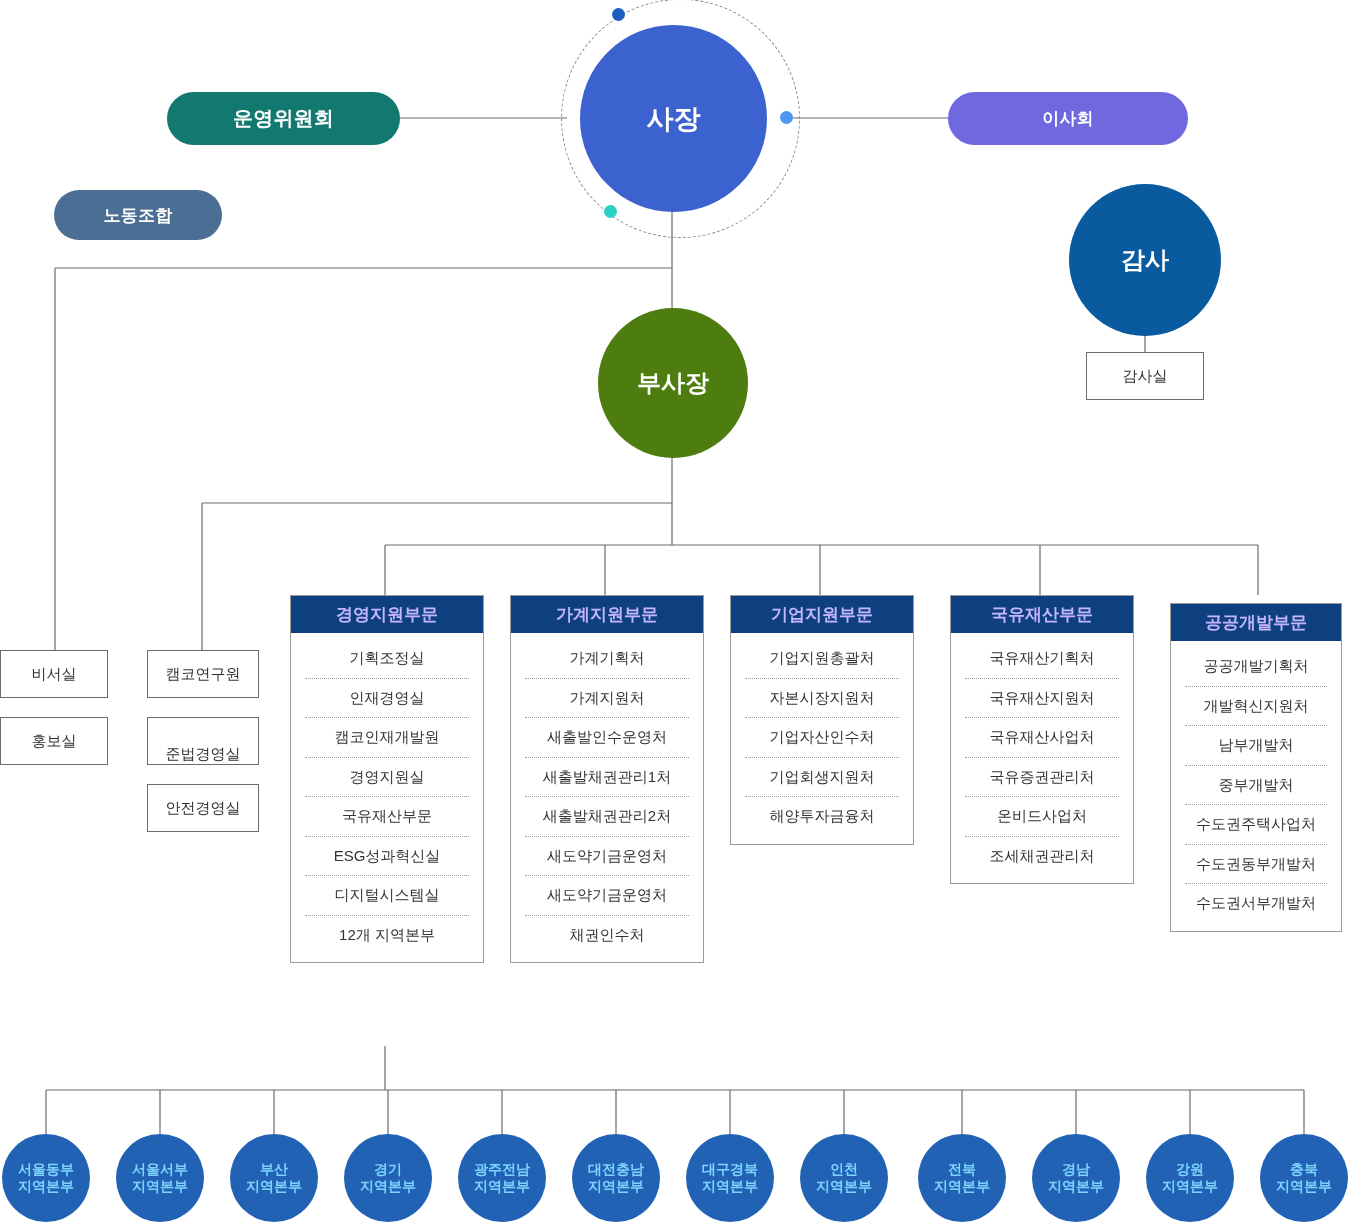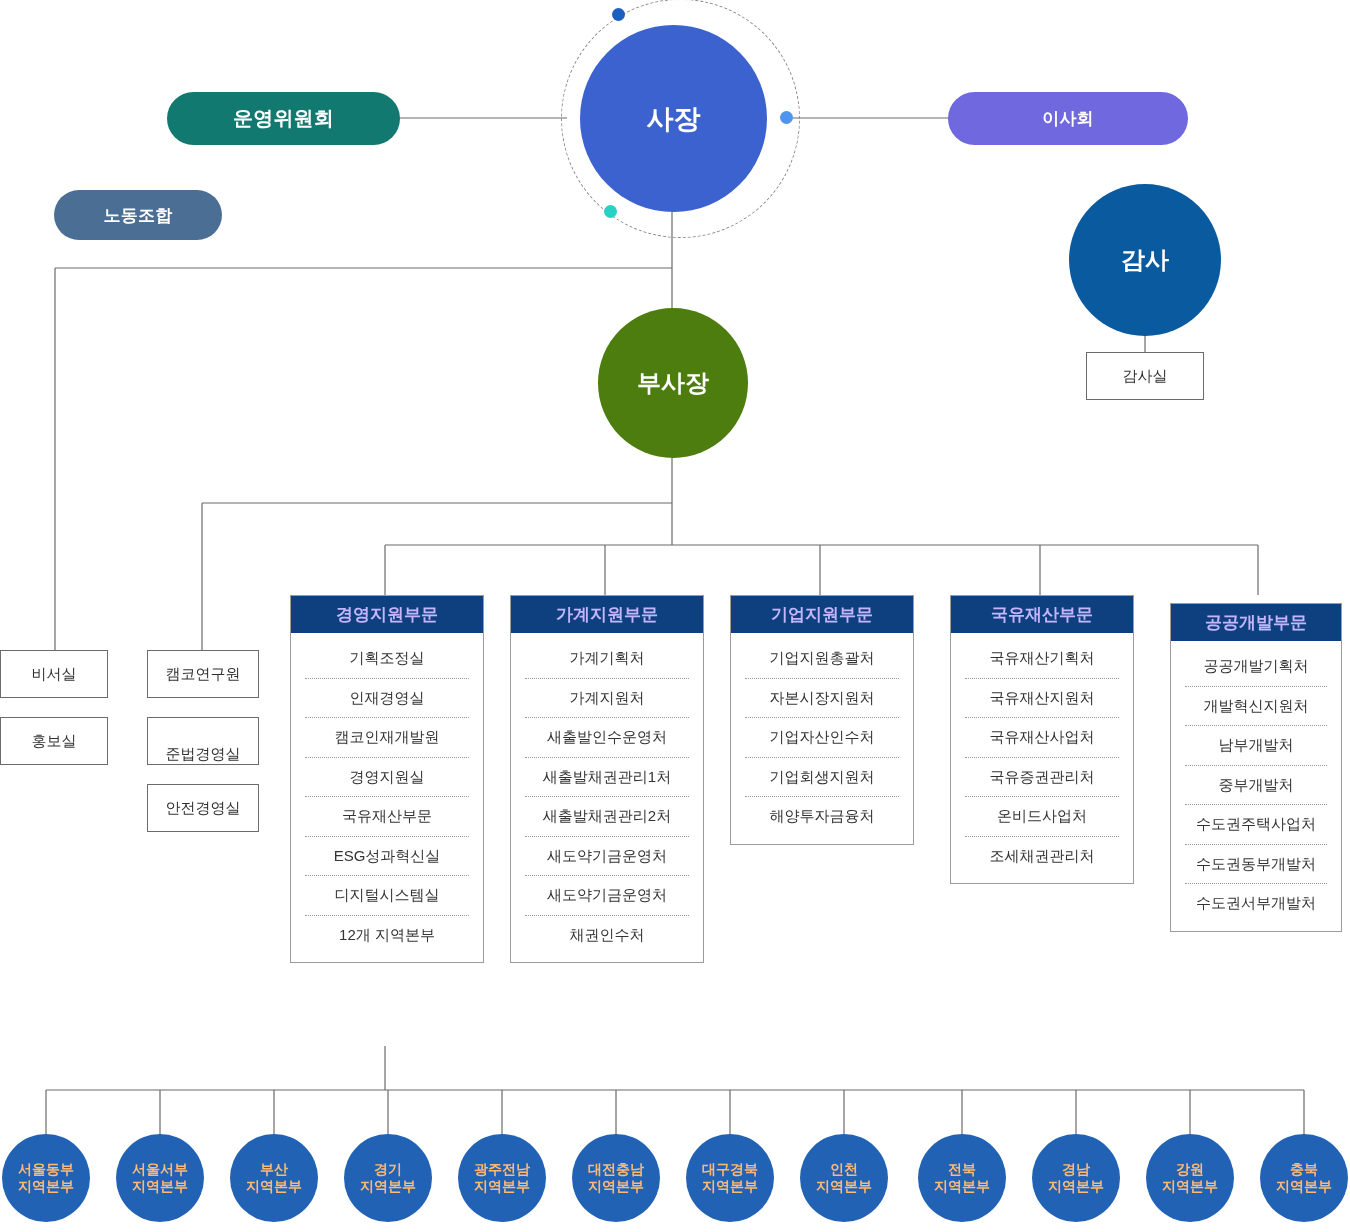--- a/index.html
+++ b/index.html
@@ -119,21 +119,21 @@
   .dept3 { left: 730px;  top: 595px; width: 184px; }
   .dept4 { left: 950px;  top: 595px; width: 184px; }
   .dept5 { left: 1170px; top: 595px; width: 172px; margin-top: 8px; }
 
   
   .region {
     position: absolute;
     width: 88px; height: 88px;
     border-radius: 50%;
     background: #2262B5;
-    color: #fdba74;
+    color: #7dd3fc;
     font-weight: bold;
     font-size: 14px;
     line-height: 1.18;
     display: flex;
     align-items: center;
     justify-content: center;
     text-align: center;
     top: 1134px;
     z-index: 5;
   }

